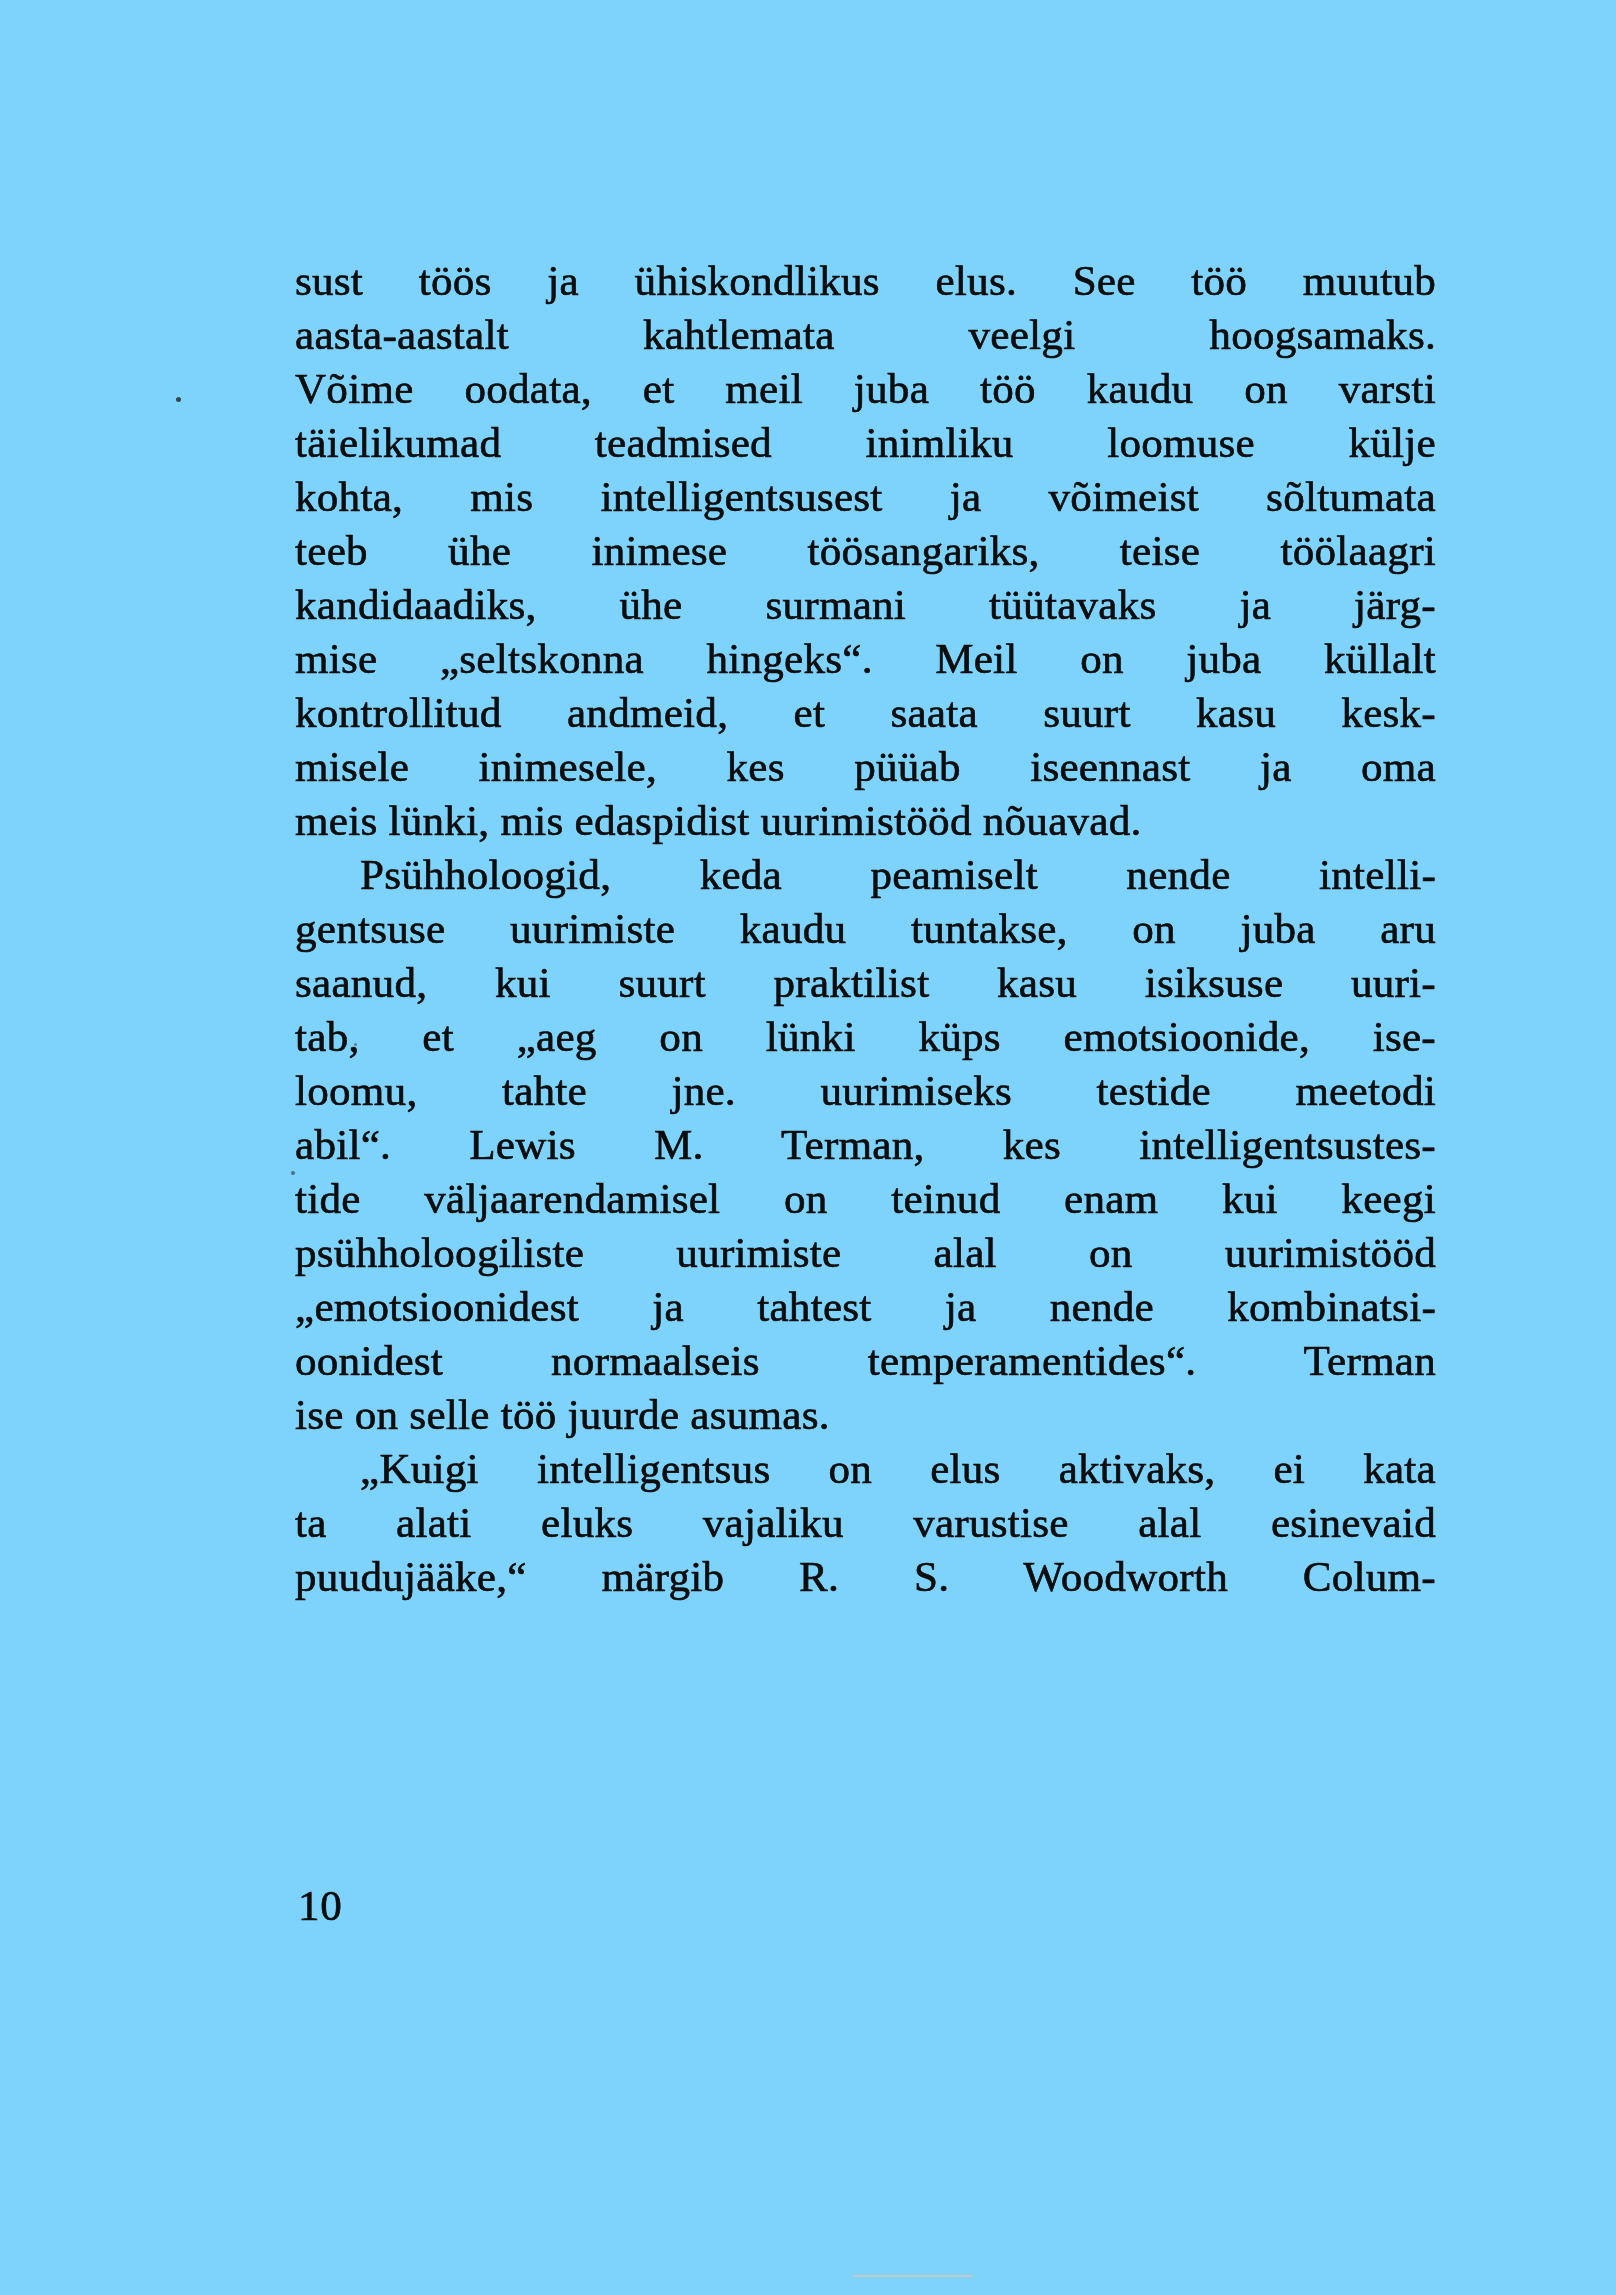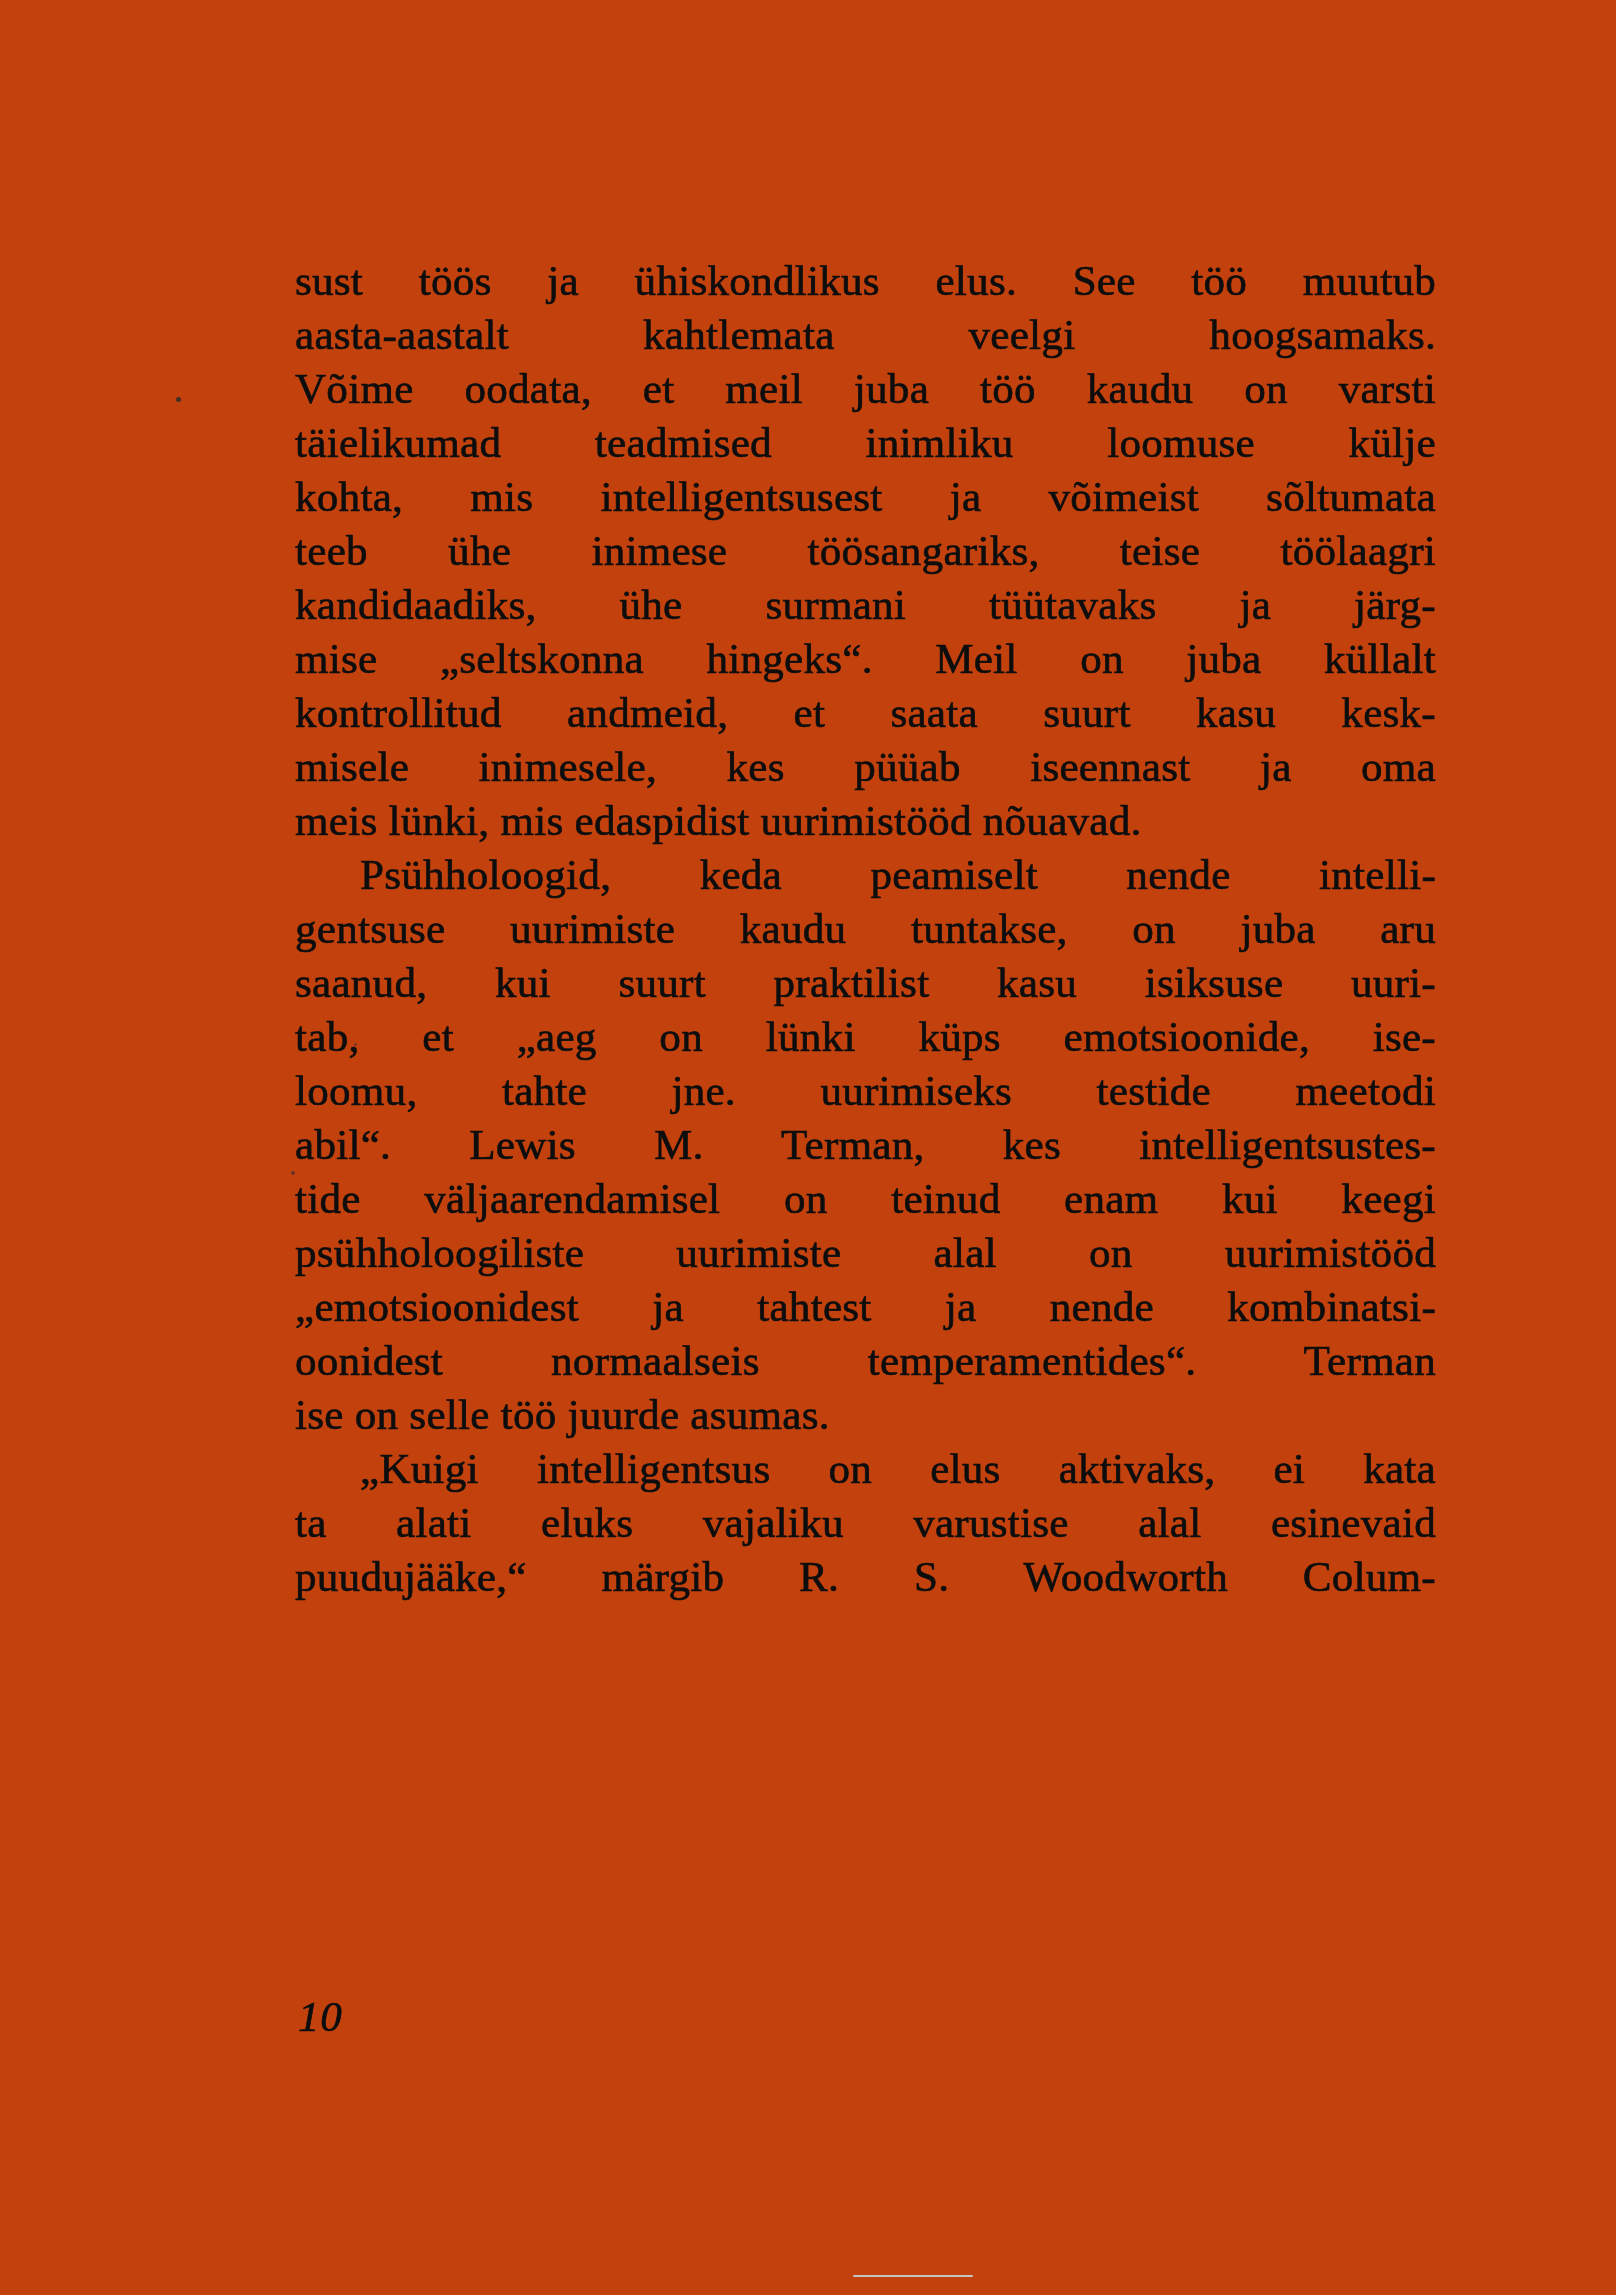--- a/index.html
+++ b/index.html
@@ -11,21 +11,21 @@
     position: relative;
     width: 1617px;
     height: 2295px;
     overflow: hidden;
     font-family: "Liberation Serif", "DejaVu Serif", serif;
     color: #0d0d0d;
   }
   .page {
     position: absolute;
     inset: 0;
-    background: #c2410c;
+    background: #7dd3fc;
   }
   .text-block {
     position: absolute;
     left: 295px;
     top: 254px;
     width: 1141px;
     font-size: 43px;
     line-height: 54px;
     letter-spacing: 0.3px;
     -webkit-text-stroke: 0.6px #121212;
@@ -37,27 +37,26 @@
   }
   .line.noj {
     text-align-last: left;
   }
   .line.indent {
     text-indent: 65px;
   }
   .page-number {
     position: absolute;
     left: 298px;
-    top: 1994px;
+    top: 1883px;
     font-size: 43px;
     line-height: 46px;
     letter-spacing: 0.8px;
     -webkit-text-stroke: 0.6px #121212;
     text-shadow: 0.3px 0.3px 0 rgba(10,10,10,0.55);
-    font-style: italic;
   }
   .speck {
     position: absolute;
     background: #2b2b2b;
     border-radius: 50%;
   }
   .speck-1 { left: 176px; top: 397px; width: 5.3px; height: 5.3px; opacity: 0.85; }
   .speck-2 { left: 291px; top: 1171px; width: 3.8px; height: 3.8px; opacity: 0.6; }
   .speck-3 { left: 354px; top: 1043px; width: 3px; height: 3px; opacity: 0.5; }
   .edge-line {

